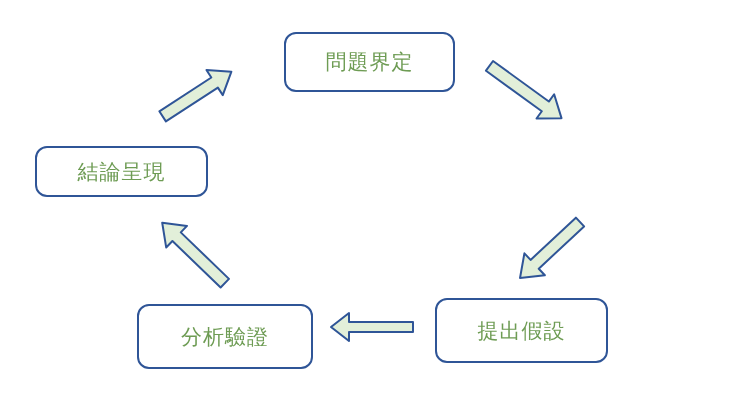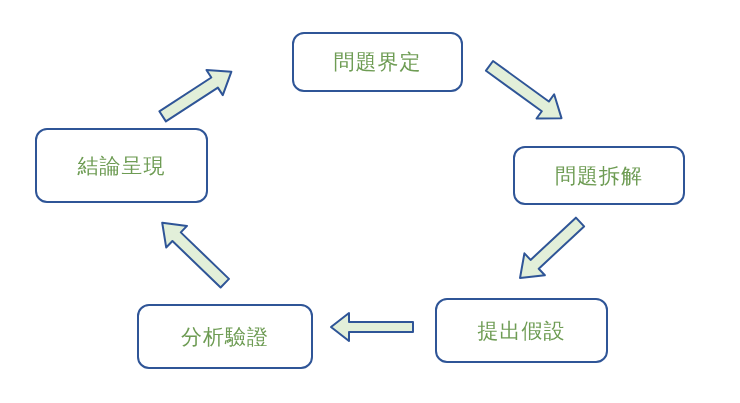--- a/index.html
+++ b/index.html
@@ -40,37 +40,34 @@
     stroke: var(--arrow_border, #2F5597);
     stroke-width: 2;
     stroke-linejoin: round;
   }
 </style>
 </head>
 <body>
 
 <div class="canvas">
 
-  <div class="node" style="left:284px; top:32px; width:171px; height:60px;margin-left:8px;">
+  <div class="node" style="left:284px; top:32px; width:171px; height:60px;">
     <span class="label">問題界定</span>
   </div>
 
-  <div class="node" style="left:513px; top:146px; width:172px; height:59px;">
-    <span class="label">問題拆解</span>
-  </div>
 
   <div class="node" style="left:435px; top:298px; width:173px; height:65px;">
     <span class="label">提出假設</span>
   </div>
 
   <div class="node" style="left:137px; top:304px; width:176px; height:65px;">
     <span class="label">分析驗證</span>
   </div>
 
-  <div class="node" style="left:35px; top:128px; width:173px; height:75px;">
+  <div class="node" style="left:35px; top:146px; width:173px; height:51px;">
     <span class="label">結論呈現</span>
   </div>
 
   <svg class="arrow" style="left:156px; top:77px; transform:rotate(-33deg);" width="82" height="34" viewBox="0 0 82 34">
     <polygon points="0,11 62,11 62,2 82,17 62,32 62,23 0,23"></polygon>
   </svg>
 
   <svg class="arrow" style="left:481px; top:75px; transform:rotate(36deg);" width="89" height="34" viewBox="0 0 89 34">
     <polygon points="0,11 69,11 69,2 89,17 69,32 69,23 0,23"></polygon>
   </svg>

